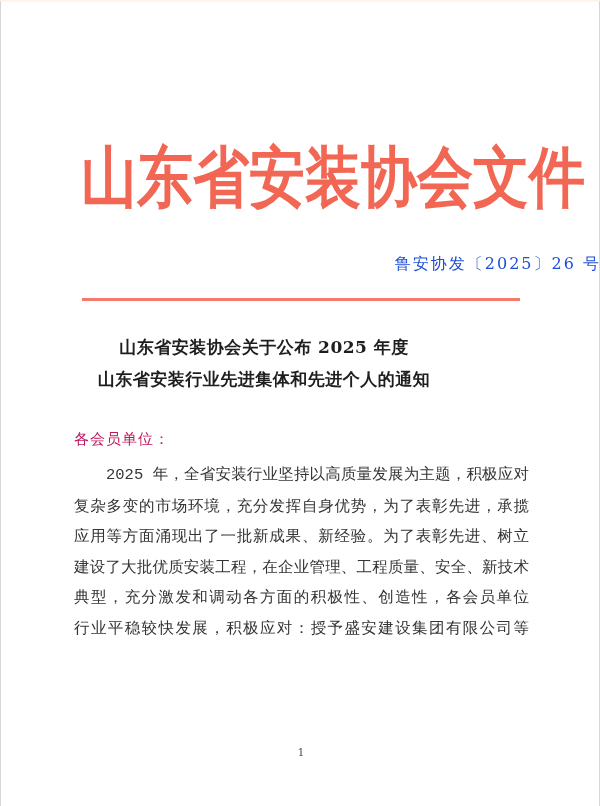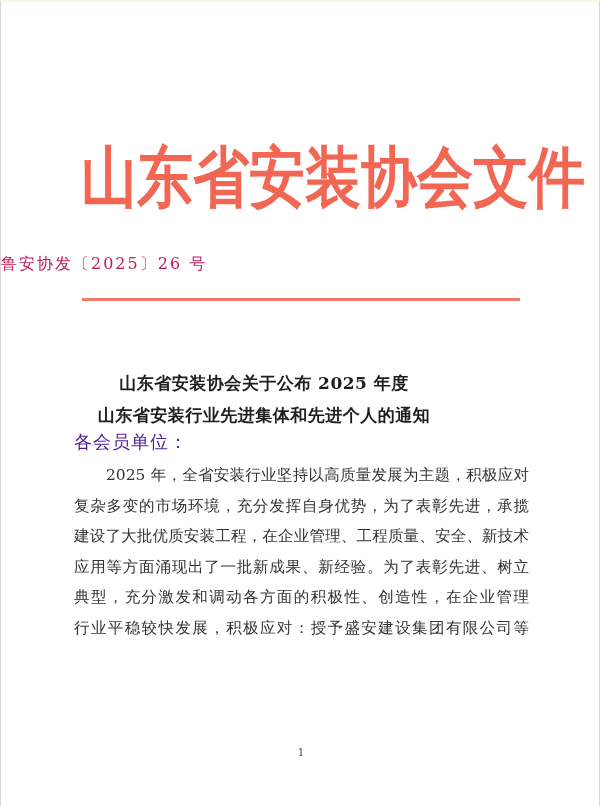--- a/index.html
+++ b/index.html
@@ -20,51 +20,50 @@
       position: absolute; left: 80px; top: 140px; width: 440px; height: 72px;
       display: flex; justify-content: space-between; align-items: center;
       color: #f26654;
       font-family: "DejaVu Sans", sans-serif;
       font-weight: bold;
       font-size: 56px;
       line-height: 72px;
     }
     .masthead span { display: inline-block; transform: scaleY(1.18); }
     .doc-number {
-      position: absolute; left: 0; width: 600px; top: 252px; text-align: left;
-      font-size: 16px; color: #be185d; letter-spacing: 2px;
+      position: absolute; left: 0; width: 600px; top: 252px; text-align: right;
+      font-size: 16px; color: #1d4ed8; letter-spacing: 2px;
       font-family: "DejaVu Serif", serif;
     }
     .rule {
       position: absolute; left: 81px; top: 296px; width: 438px; height: 3px;
       background: #f47a6c;
     }
     .title {
       position: absolute; left: 0; width: 526px; text-align: center;
       font-weight: bold; font-size: 17px; color: #1e1e1e;
       font-family: "DejaVu Serif", serif;
       letter-spacing: 0.5px;
-      margin-top: 36px;
     }
     .title.l1 { top: 334px; }
     .title.l2 { top: 366px; text-align: center; }
     .salutation {
-      position: absolute; left: 73px; top: 428px; font-size: 18px; color: #4c1d95;
+      position: absolute; left: 73px; top: 428px; font-size: 15px; color: #be185d;
       letter-spacing: 1px;
       text-align: center;
     }
     .body-text {
       position: absolute; left: 73px; top: 458px; width: 455px;
       font-size: 15.5px; color: #333; line-height: 30.6px;
     }
     .body-text .line {
       display: block; white-space: nowrap;
       text-align: justify; text-align-last: justify;
     }
-    .body-text .line.indent { padding-left: 32px; }
+    .body-text .line.indent { padding-left: 32px; font-family: Liberation Mono, monospace; }
     .body-text .line.last { text-align-last: left; letter-spacing: 1.4px; }
     .page-number {
       position: absolute; left: 0; width: 600px; top: 744px; text-align: center;
       font-size: 11px; color: #555;
     }
   </style>
 </head>
 <body>
 
 <div class="page">
@@ -86,20 +85,20 @@
   <div class="rule"></div>
 
   <div class="title l1">山东省安装协会关于公布 2025 年度</div>
   <div class="title l2">山东省安装行业先进集体和先进个人的通知</div>
 
   <div class="salutation">各会员单位：</div>
 
   <div class="body-text">
     <span class="line indent">2025 年，全省安装行业坚持以高质量发展为主题，积极应对</span>
     <span class="line">复杂多变的市场环境，充分发挥自身优势，为了表彰先进，承揽</span>
+    <span class="line">应用等方面涌现出了一批新成果、新经验。为了表彰先进、树立</span>
     <span class="line">建设了大批优质安装工程，在企业管理、工程质量、安全、新技术</span>
-    <span class="line">应用等方面涌现出了一批新成果、新经验。为了表彰先进、树立</span>
-    <span class="line">典型，充分激发和调动各方面的积极性、创造性，在企业管理</span>
+    <span class="line">典型，充分激发和调动各方面的积极性、创造性，各会员单位</span>
     <span class="line">行业平稳较快发展，积极应对：授予盛安建设集团有限公司等</span>
   </div>
 
   <div class="page-number">1</div>
 </div>
 
 </body></html>

